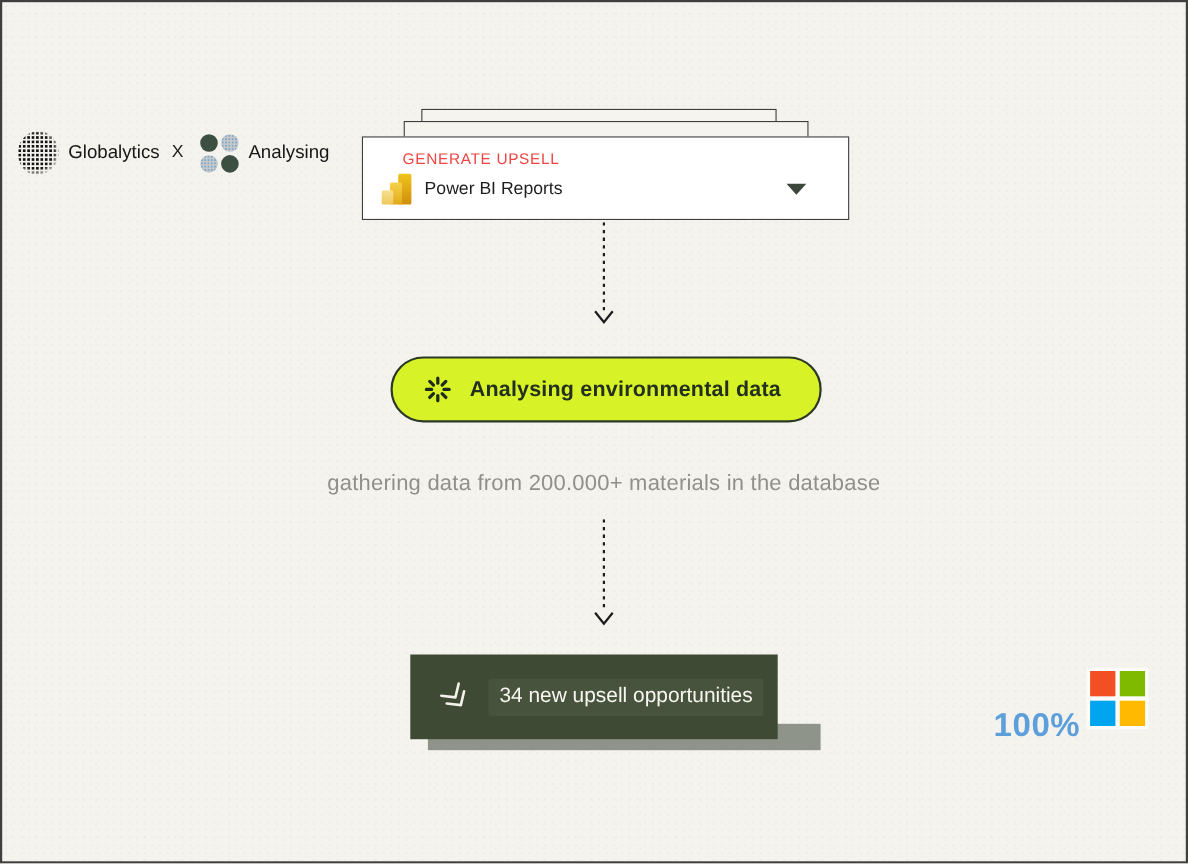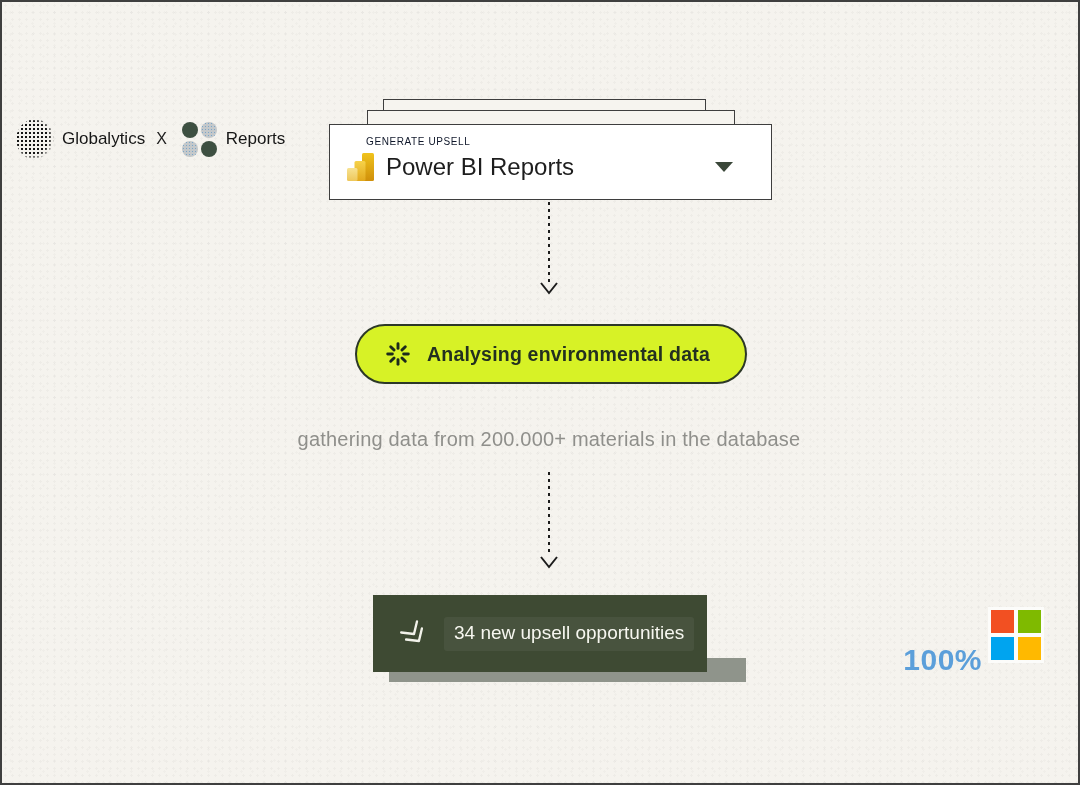--- a/index.html
+++ b/index.html
@@ -37,23 +37,23 @@
   }
 
   
   .card-back{position:absolute;background:#f6f4ef;border:1.5px solid #3e3e3e;}
   .card-back.b2{left:381px;top:97px;width:323px;height:34px;}
   .card-back.b1{left:365px;top:108px;width:368px;height:34px;}
   .dropdown{
     position:absolute;left:327px;top:122px;width:443px;height:76px;
     background:#ffffff;border:1.5px solid #3e3e3e;cursor:pointer;
   }
-  .dropdown-label{margin:11px 0 0 36px;font-size:10px;letter-spacing:0.6px;color:#0f172a;}
+  .dropdown-label{margin:11px 0 0 36px;font-size:14px;letter-spacing:0.6px;color:#ef4444;}
   .dropdown-row{display:flex;align-items:center;margin:3px 16px 0 15px;}
-  .dropdown-value{margin-left:9px;font-size:24px;color:#1d1d1d;}
+  .dropdown-value{margin-left:9px;font-size:16px;color:#1d1d1d;}
   .chevron-down{
     margin-left:auto;margin-right:22px;width:0;height:0;
     border-left:9px solid transparent;border-right:9px solid transparent;
     border-top:10px solid #3a4739;
   }
 
   
   .flow-arrow{position:absolute;left:535px;}
   .flow-arrow.a1{top:200px;}
   .flow-arrow.a2{top:470px;}
@@ -110,21 +110,21 @@
   <div class="brands">
     <span class="globe"></span>
     <span class="brand-label">Globalytics</span>
     <span class="brand-sep">X</span>
     <span class="dots-logo">
       <span class="dot dark"></span>
       <span class="dot light"></span>
       <span class="dot light"></span>
       <span class="dot dark"></span>
     </span>
-    <span class="brand-label">Reports</span>
+    <span class="brand-label">Analysing</span>
   </div>
 
   <div class="card-back b2"></div>
   <div class="card-back b1"></div>
   <div class="dropdown">
     <div class="dropdown-label">GENERATE UPSELL</div>
     <div class="dropdown-row">
       <svg width="32" height="34" viewBox="0 0 32 34">
         <defs>
           <linearGradient id="pbiA" x1="0" y1="0" x2="0" y2="1">

